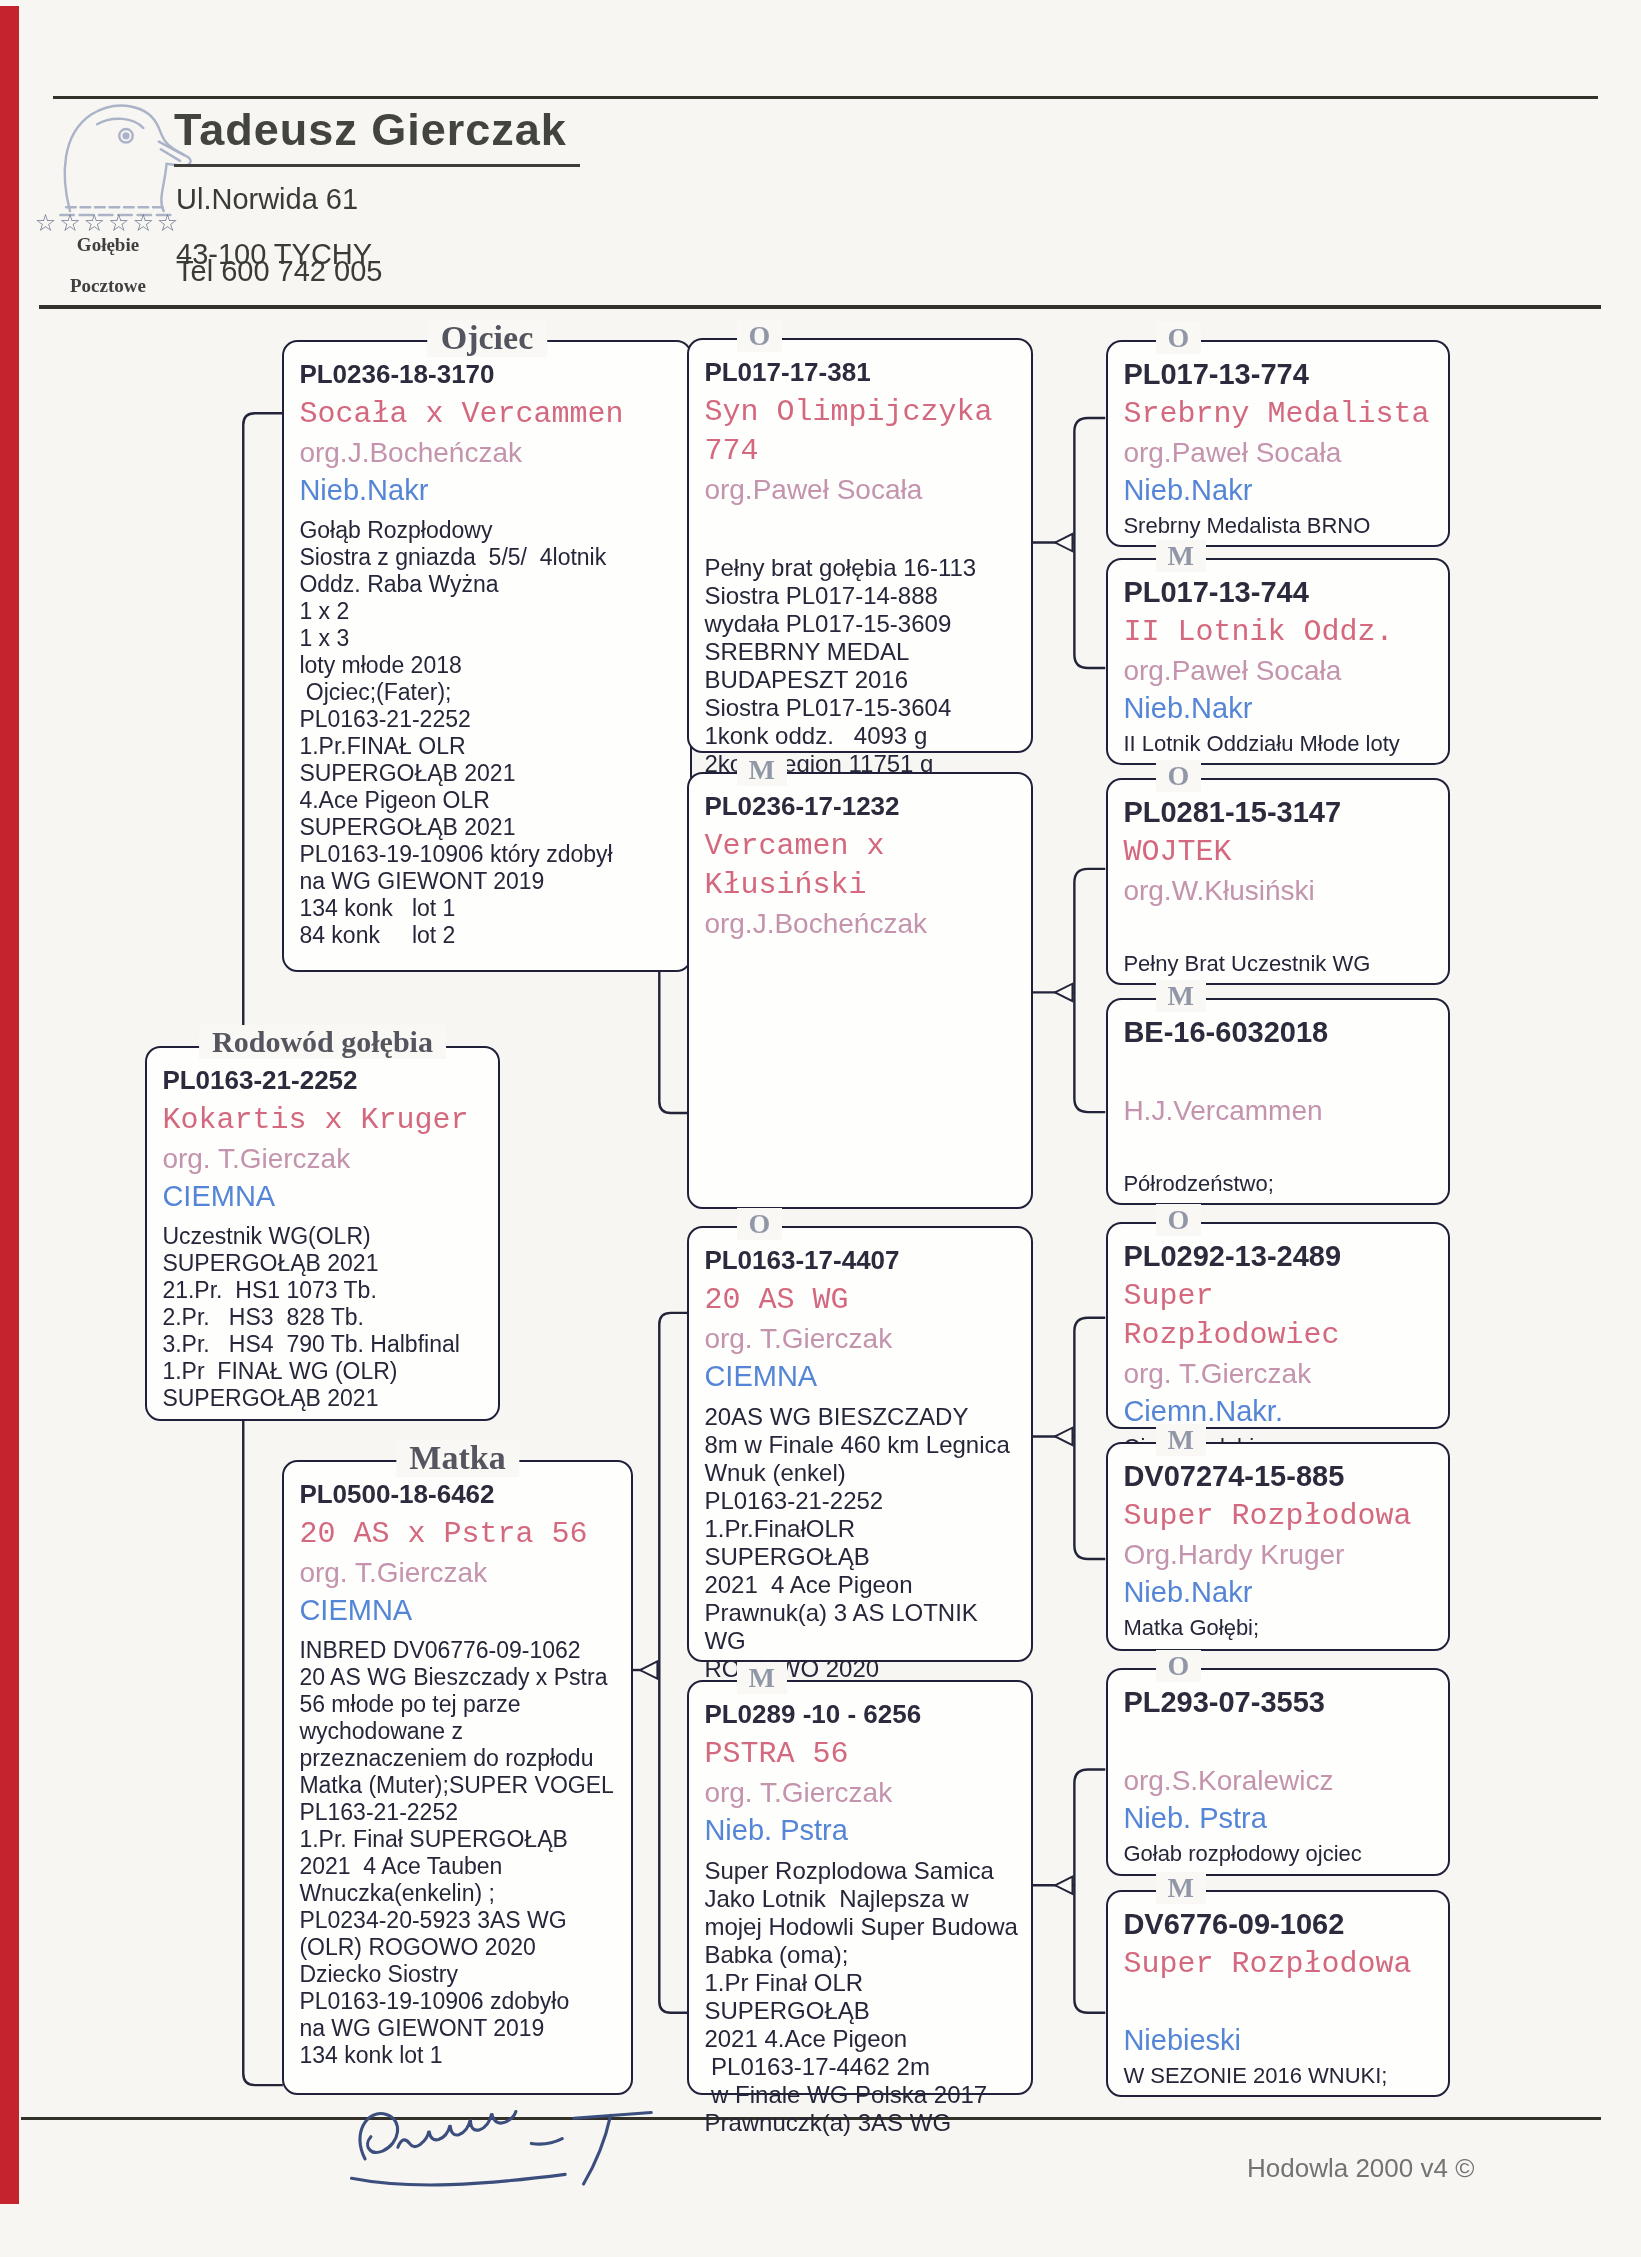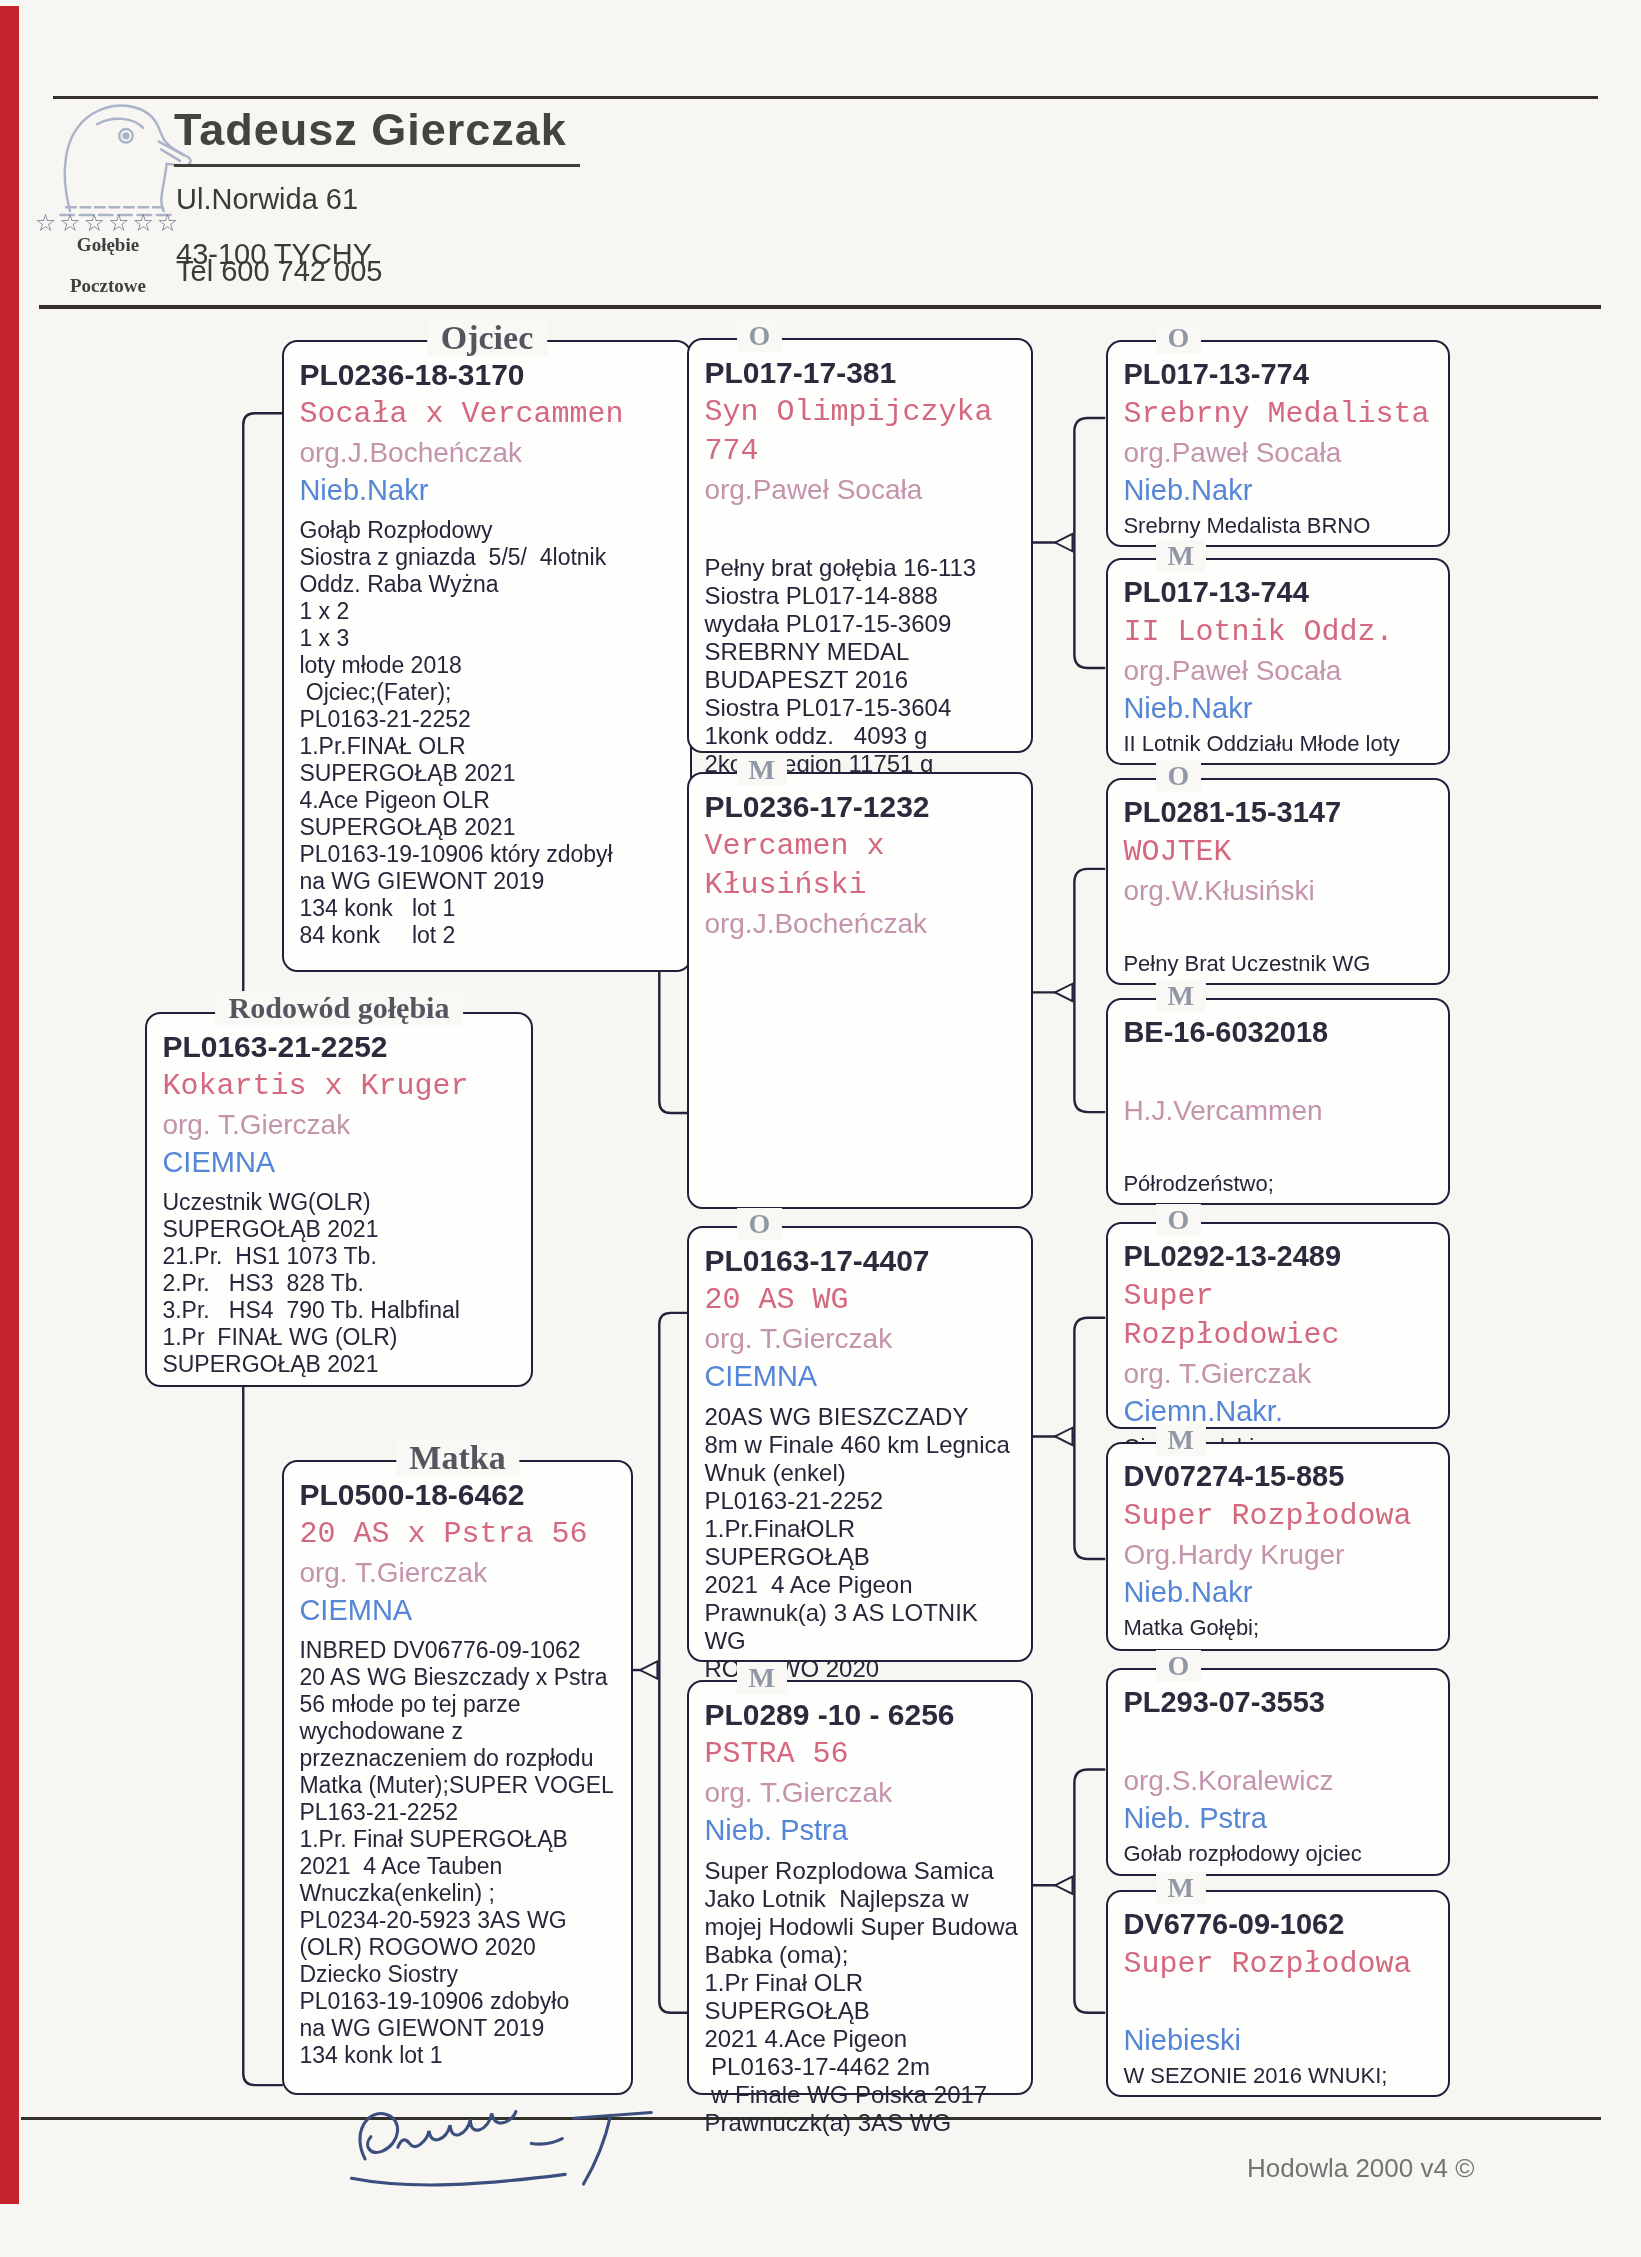--- a/index.html
+++ b/index.html
@@ -31,21 +31,21 @@
   .pbox{
     position:absolute;background:#fefefc;border:2.9px solid #20203a;border-radius:15.4px;
     padding:11.6px 11.6px 0 15.4px;box-sizing:border-box;z-index:2;
   }
   .box-tag{
     position:absolute;top:-23px;left:50%;transform:translateX(-50%);
     background:#f9f8f4;padding:0 13.5px;white-space:nowrap;
     font-family:"Liberation Serif", serif;font-weight:bold;font-size:34px;color:#55555f;
   }
   .box-tag.sm{left:48px;transform:none;top:-20px;font-size:28px;color:#9097a6;padding:0 11.6px;}
-  .ring{font-size:30px;line-height:41px;min-height:41px;font-weight:bold;color:#2b2b3d;}
+  .ring{font-size:26px;line-height:41px;min-height:41px;font-weight:bold;color:#2b2b3d;}
   .pair{font-size:30px;line-height:39px;min-height:39px;color:#d4687e;font-family:Liberation Mono, monospace;}
   .org {font-size:28px;line-height:37px;min-height:37px;color:#c493ad;}
   .colr{font-size:29px;line-height:39px;min-height:39px;color:#5585d6;}
   .notes{font-size:23px;line-height:27px;margin-top:7.7px;color:#26263a;white-space:pre-wrap;}
   .mid .notes{font-size:24px;line-height:28px;}
   .sm3 .ring{font-size:29px;}
   .sm3 .notes{font-size:22px;line-height:29px;margin-top:1.9px;}
   .notes-low{margin-top:60px;}
   
   .software{position:absolute;left:1247px;top:2129px;font-size:26px;color:#737373;z-index:3;margin-top:24px;}
@@ -124,21 +124,21 @@
 1.Pr.FINAŁ OLR
 SUPERGOŁĄB 2021
 4.Ace Pigeon OLR
 SUPERGOŁĄB 2021
 PL0163-19-10906 który zdobył
 na WG GIEWONT 2019
 134 konk   lot 1
 84 konk     lot 2</div>
 </div>
 
-<div class="pbox" style="left:145px;top:1012px;width:388px;height:375px;">
+<div class="pbox" style="left:145px;top:1046px;width:355px;height:375px;">
   <span class="box-tag" style="font-size:30px;">Rodowód gołębia</span>
   <div class="ring">PL0163-21-2252</div>
   <div class="pair">Kokartis x Kruger</div>
   <div class="org">org. T.Gierczak</div>
   <div class="colr">CIEMNA</div>
   <div class="notes">Uczestnik WG(OLR)
 SUPERGOŁĄB 2021
 21.Pr.  HS1 1073 Tb.
 2.Pr.   HS3  828 Tb.
 3.Pr.   HS4  790 Tb. Halbfinal

